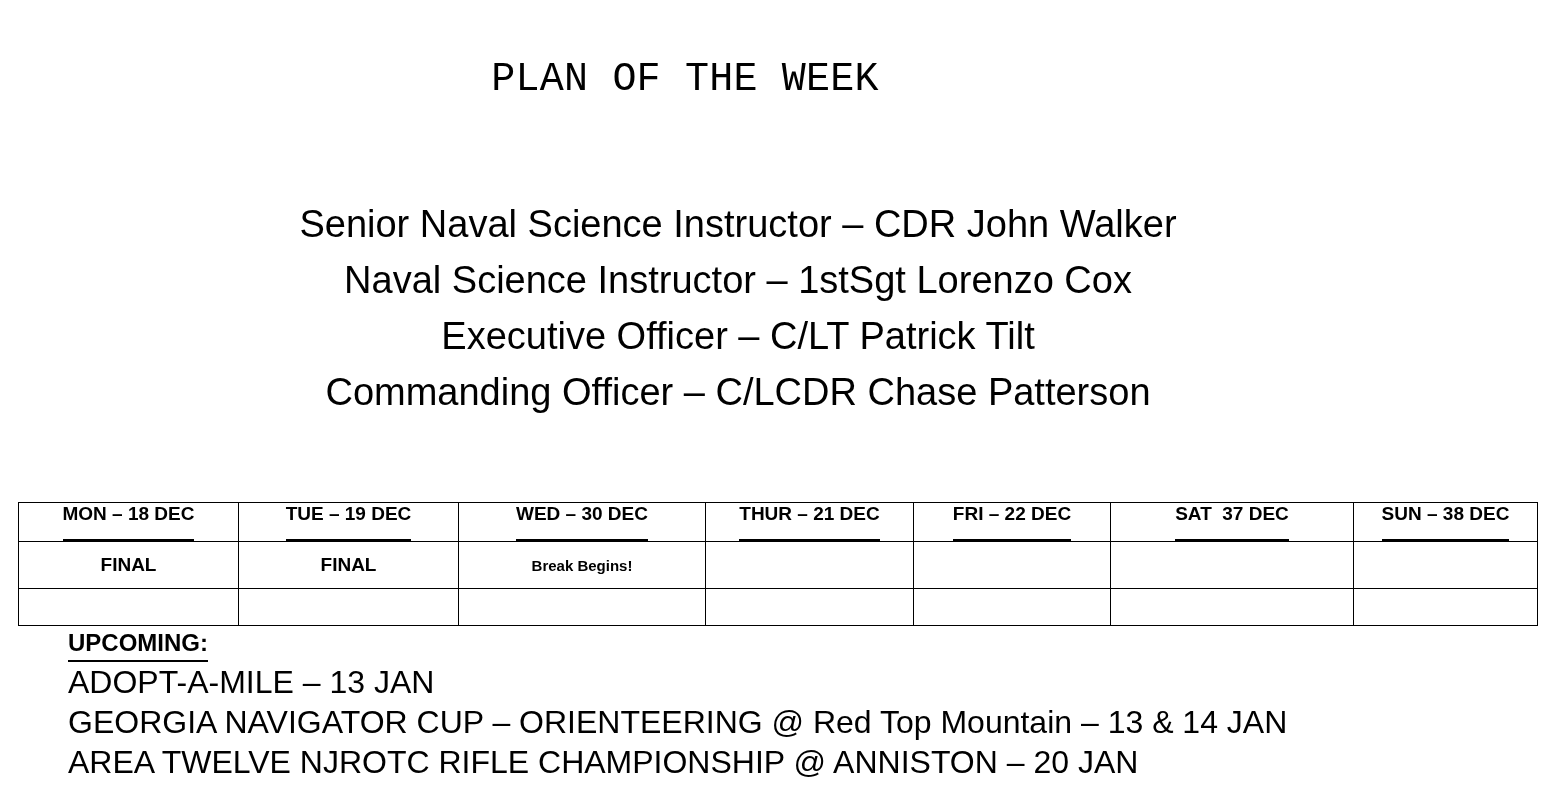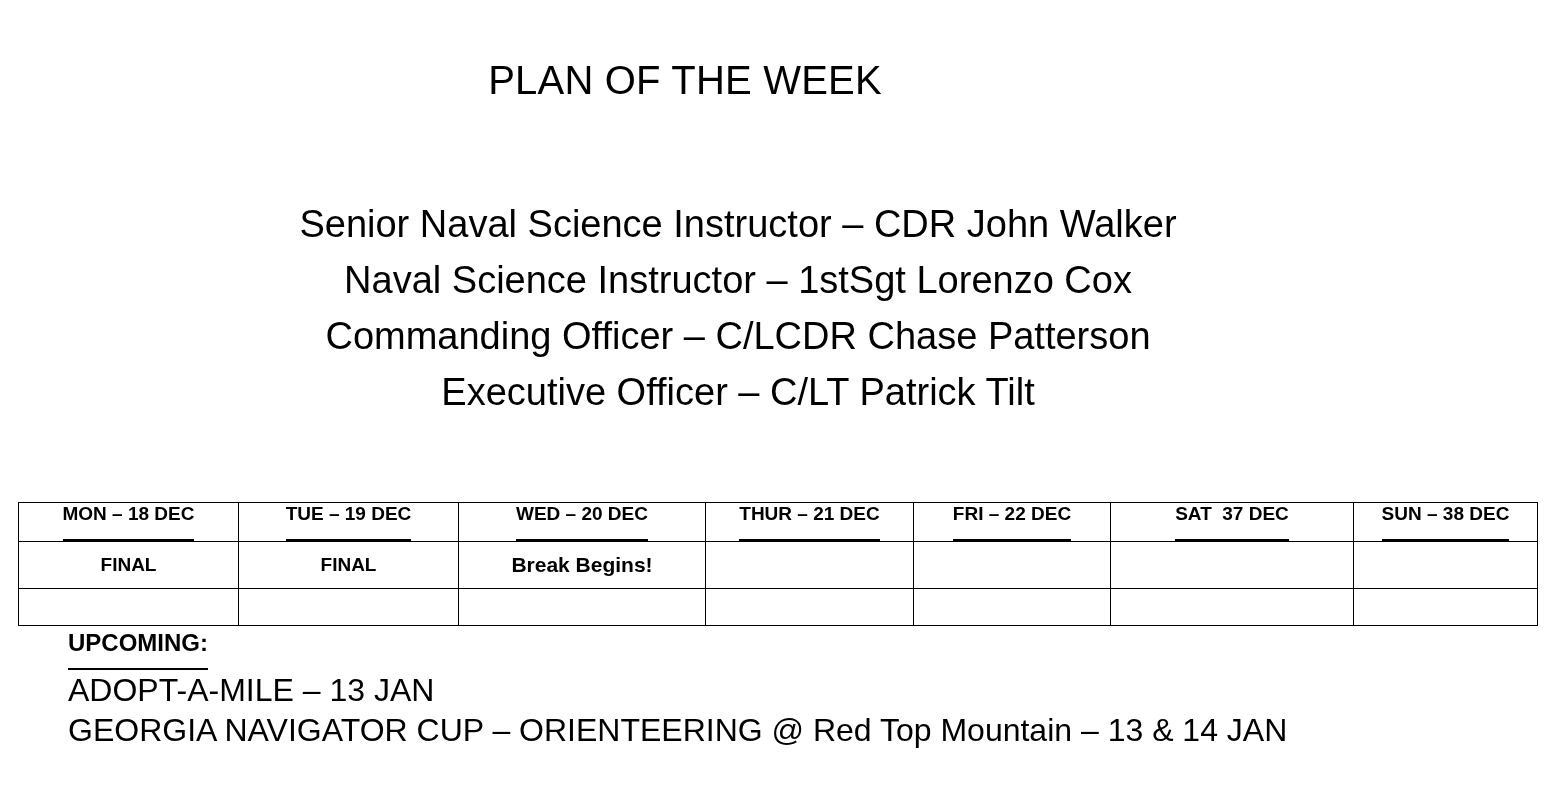--- a/index.html
+++ b/index.html
@@ -23,20 +23,21 @@
     background: #ffffff;
   }
 
   
   .title-block {
     position: absolute;
     top: 48px;
     left: 0;
     width: 1370px;
     text-align: center;
+    font-family: Liberation Mono, monospace;
   }
   .title-line {
     font-size: 40px;
     line-height: 64px;
     font-weight: 400;
     letter-spacing: 0.2px;
     white-space: pre;
   }
 
   
@@ -81,40 +82,40 @@
     padding-bottom: 14px;
     white-space: pre;
   }
   .row-activity td {
     height: 46px;
     font-size: 19px;
     font-weight: bold;
     white-space: pre;
   }
   .row-activity td.small-note {
-    font-size: 21px;
+    font-size: 15px;
   }
   .row-empty td {
     height: 36px;
   }
 
   
   .upcoming-block {
     position: absolute;
     left: 68px;
     top: 626px;
     width: 1400px;
   }
   .upcoming-heading {
     font-size: 24px;
     line-height: 34px;
     font-weight: bold;
     display: inline-block;
     border-bottom: 2.6px solid #000000;
-    padding-bottom: 8px;
+    padding-bottom: 0px;
     white-space: pre;
   }
   .upcoming-item {
     font-size: 32px;
     line-height: 40px;
     font-weight: 400;
     white-space: pre;
   }
 </style>
 </head>
@@ -122,22 +123,22 @@
 
 <div class="page">
 
   <div class="title-block">
     <div class="title-line">PLAN OF THE WEEK</div>
   </div>
 
   <div class="staff-block">
     <div class="staff-line">Senior Naval Science Instructor – CDR John Walker</div>
     <div class="staff-line">Naval Science Instructor – 1stSgt Lorenzo Cox</div>
+    <div class="staff-line">Executive Officer – C/LT Patrick Tilt</div>
     <div class="staff-line">Commanding Officer – C/LCDR Chase Patterson</div>
-    <div class="staff-line">Executive Officer – C/LT Patrick Tilt</div>
   </div>
 
   <table class="week-table">
     <colgroup>
       <col style="width:220px">
       <col style="width:220px">
       <col style="width:247px">
       <col style="width:208px">
       <col style="width:197px">
       <col style="width:243px">
@@ -145,21 +146,21 @@
     </colgroup>
     <thead>
       <tr>
         <th>
           <span class="hdr-text">MON – 18 DEC</span>
         </th>
         <th>
           <span class="hdr-text">TUE – 19 DEC</span>
         </th>
         <th>
-          <span class="hdr-text">WED – 20 DEC</span>
+          <span class="hdr-text">WED – 30 DEC</span>
         </th>
         <th>
           <span class="hdr-text">THUR – 21 DEC</span>
         </th>
         <th>
           <span class="hdr-text">FRI – 22 DEC</span>
         </th>
         <th>
           <span class="hdr-text">SAT  37 DEC</span>
         </th>
@@ -189,15 +190,16 @@
       </tr>
     </tbody>
   </table>
 
   <div class="upcoming-block">
     <div>
       <span class="upcoming-heading">UPCOMING:</span>
     </div>
     <div class="upcoming-item">ADOPT-A-MILE – 13 JAN</div>
     <div class="upcoming-item">GEORGIA NAVIGATOR CUP – ORIENTEERING @ Red Top Mountain – 13 &amp; 14 JAN</div>
+    <div class="upcoming-item">AREA TWELVE NJROTC RIFLE CHAMPIONSHIP @ ANNISTON – 20 JAN</div>
   </div>
 
 </div>
 
 </body></html>

